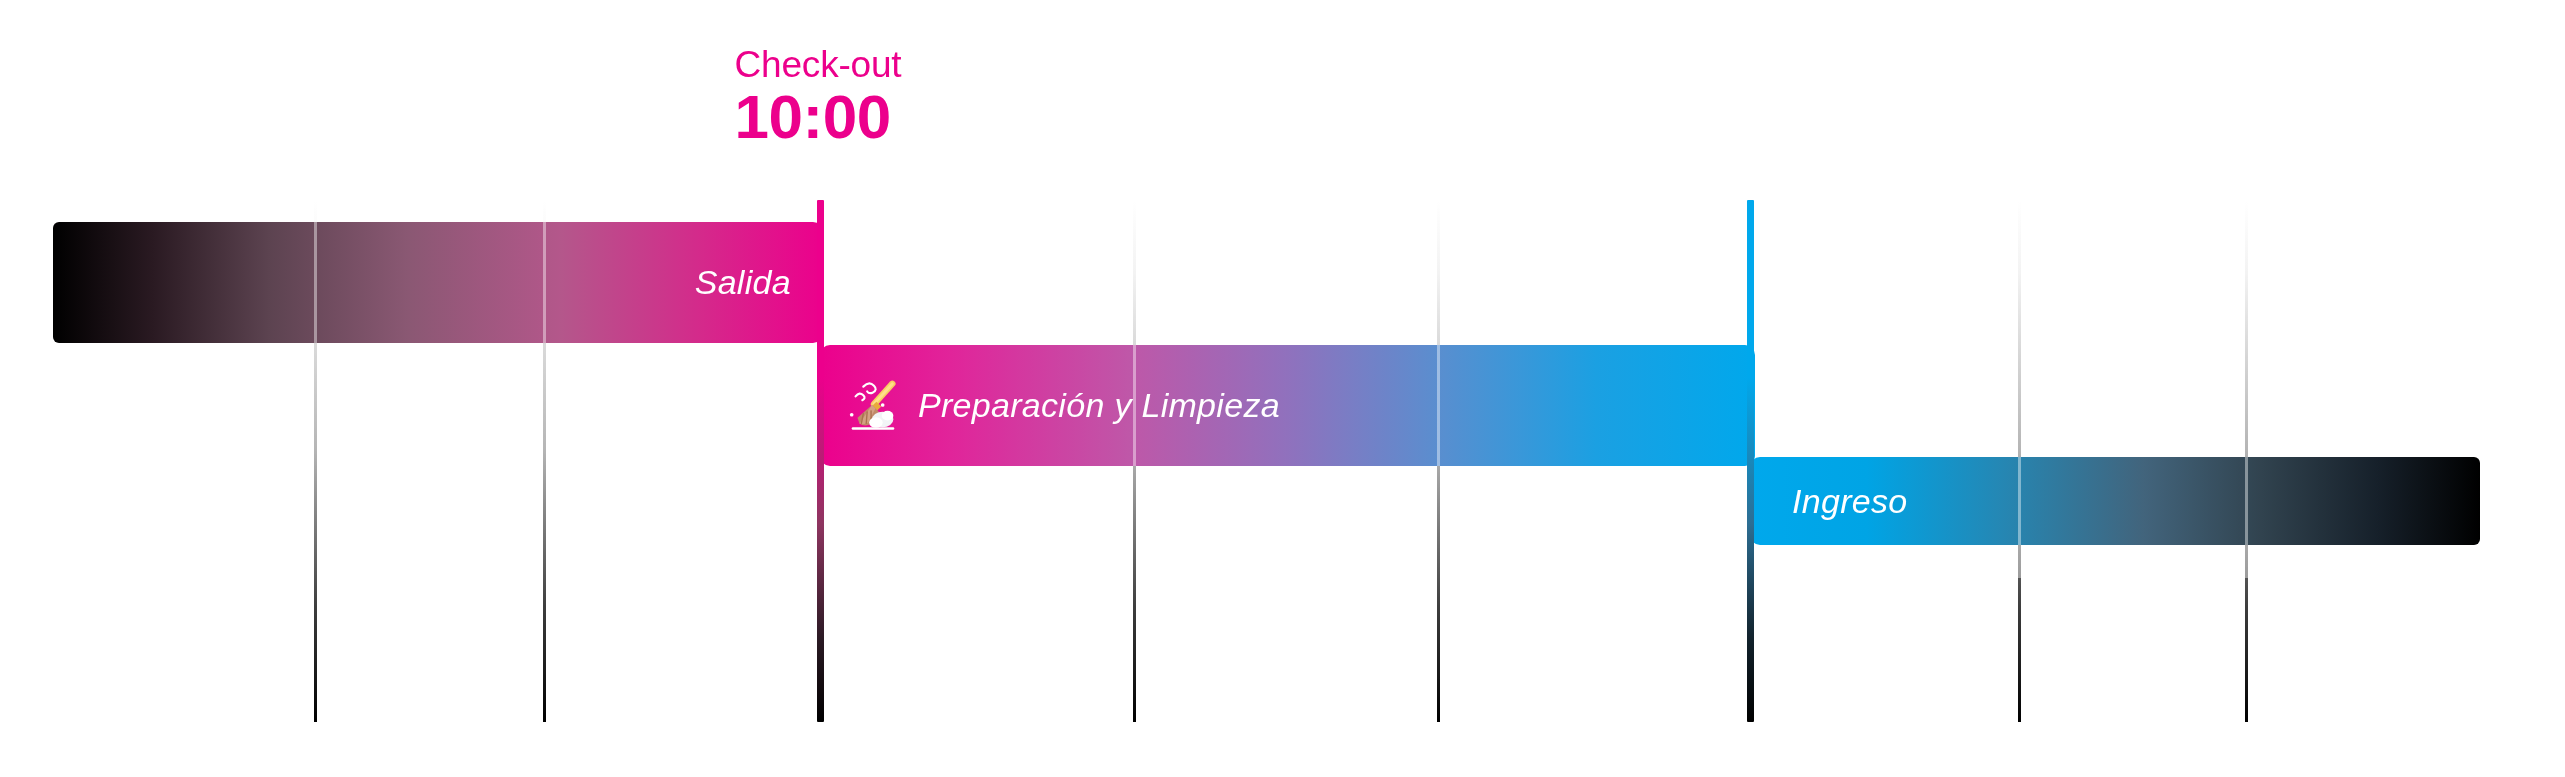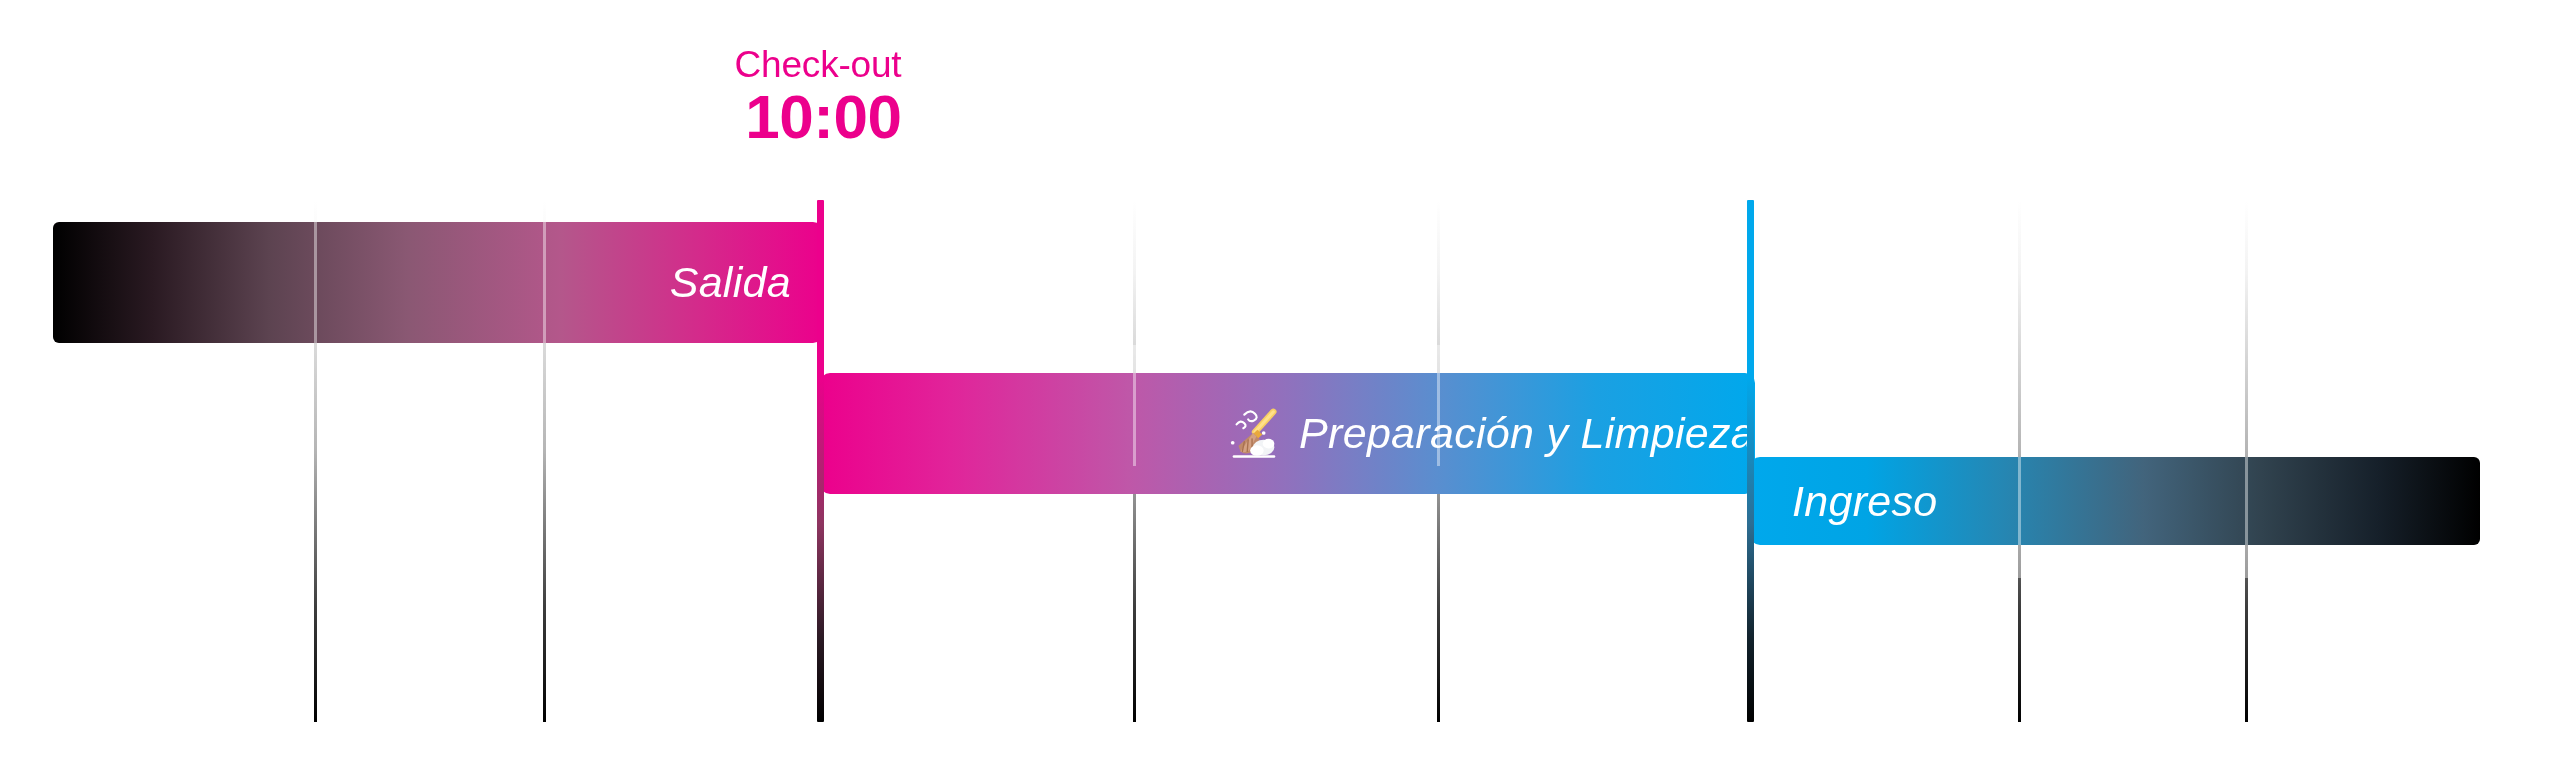--- a/index.html
+++ b/index.html
@@ -58,21 +58,21 @@
                 #2d6e93 62%,
                 #12222c 84%,
                 #000000 100%);
   }
 
   
   .marker-caption {
     position: absolute;
     top: 45px;
     transform: translateX(-50%);
-    text-align: right;
+    text-align: left;
     white-space: nowrap;
     line-height: 1.06;
   }
   .marker-caption .cap-title {
     display: block;
     font-size: 37px;
     font-weight: 400;
     letter-spacing: -0.2px;
   }
   .marker-caption .cap-time {
@@ -90,21 +90,21 @@
   .bar {
     position: absolute;
     display: flex;
     align-items: center;
     border-radius: 10px;
     overflow: visible;
   }
   .bar-label {
     color: #ffffff;
     font-style: italic;
-    font-size: 43px;
+    font-size: 34px;
     font-weight: 400;
     letter-spacing: 0.3px;
     white-space: nowrap;
   }
 
   
   #bar-salida {
     left: 53px;
     top: 222px;
     width: 770px;
@@ -131,24 +131,23 @@
     height: 121px;
     background: linear-gradient(to right,
                 #ec008c 0%,
                 #e1249a 14%,
                 #bf57a8 33%,
                 #9071bd 50%,
                 #5a8ecf 66%,
                 #1ba0e2 83%,
                 #00a8ec 100%);
     border-radius: 10px;
-    justify-content: flex-end;
+    justify-content: flex-start;
     padding-left: 22px;
     box-sizing: border-box;
-    margin-top: 28px;
   }
 
   
   #bar-ingreso {
     left: 1750px;
     top: 457px;
     width: 730px;
     height: 88px;
     background: linear-gradient(to right,
                 #00a8ec 0%,

